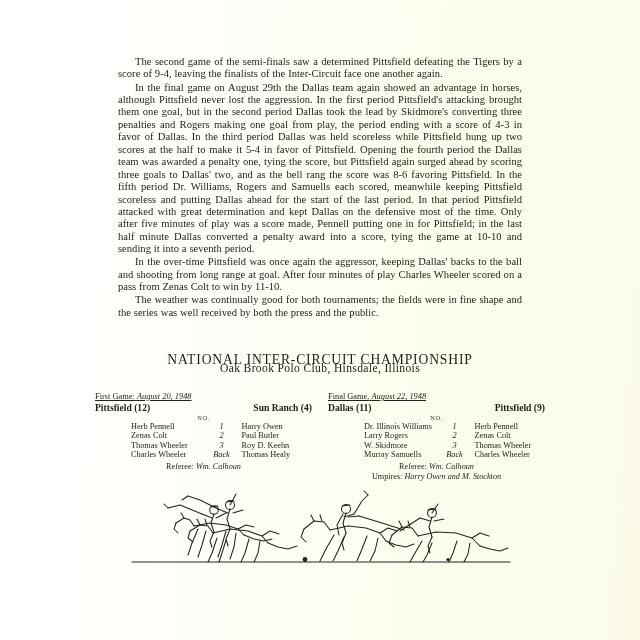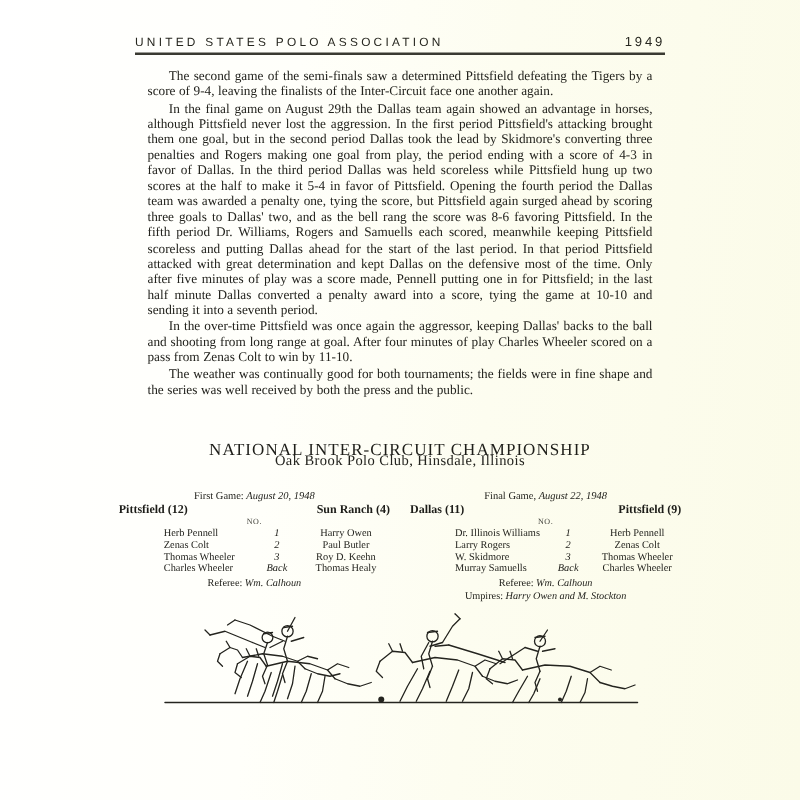--- a/index.html
+++ b/index.html
@@ -93,25 +93,25 @@
     left: 95px;
     top: 392px;
     width: 450px;
     display: flex;
     gap: 16px;
   }
   .lineup {
     width: 217px;
   }
   .game-label {
-    text-align: center;
     font-size: 8.4px;
     color: #23231e;
     margin-bottom: 1px;
     white-space: nowrap;
+    text-decoration: underline;
   }
   .game-label i {
     font-style: italic;
   }
   .team-row {
     display: flex;
     justify-content: space-between;
     font-size: 9.6px;
     font-weight: bold;
     color: #1d1d19;
@@ -128,21 +128,21 @@
   .player-row {
     display: flex;
     align-items: baseline;
     font-size: 8.3px;
     line-height: 9.6px;
     color: #23231e;
     padding-left: 36px;
   }
   .pl-left  { flex: 1 1 0; text-align: left; }
   .pl-no    { width: 40px; text-align: center; font-style: italic; }
-  .pl-right { flex: 1 1 0; text-align: center; }
+  .pl-right { flex: 1 1 0; text-align: left; }
   .officials {
     margin-top: 2.5px;
     text-align: center;
     font-size: 8.2px;
     line-height: 9.8px;
     color: #23231e;
   }
   .officials i { font-style: italic; }
   
   .illus {
@@ -163,27 +163,20 @@
     font-size: 9.4px;
     color: #2a2a24;
     letter-spacing: 0.6px;
   }
 </style>
 </head>
 <body>
 
 <div class="page">
 
-  <div class="runhead">
-    <div class="runhead-row">
-      <span class="runhead-title">UNITED STATES POLO ASSOCIATION</span>
-      <span class="runhead-year">1949</span>
-    </div>
-    <div class="runhead-rule"></div>
-  </div>
 
   <div class="body-copy">
     <p>The second game of the semi-finals saw a determined Pittsfield defeating the Tigers by a score of 9-4, leaving the finalists of the Inter-Circuit face one another again.</p>
     <p>In the final game on August 29th the Dallas team again showed an advantage in horses, although Pittsfield never lost the aggression. In the first period Pittsfield's attacking brought them one goal, but in the second period Dallas took the lead by Skidmore's converting three penalties and Rogers making one goal from play, the period ending with a score of 4-3 in favor of Dallas. In the third period Dallas was held scoreless while Pittsfield hung up two scores at the half to make it 5-4 in favor of Pittsfield. Opening the fourth period the Dallas team was awarded a penalty one, tying the score, but Pittsfield again surged ahead by scoring three goals to Dallas' two, and as the bell rang the score was 8-6 favoring Pittsfield. In the fifth period Dr. Williams, Rogers and Samuells each scored, meanwhile keeping Pittsfield scoreless and putting Dallas ahead for the start of the last period. In that period Pittsfield attacked with great determination and kept Dallas on the defensive most of the time. Only after five minutes of play was a score made, Pennell putting one in for Pittsfield; in the last half minute Dallas converted a penalty award into a score, tying the game at 10-10 and sending it into a seventh period.</p>
     <p>In the over-time Pittsfield was once again the aggressor, keeping Dallas' backs to the ball and shooting from long range at goal. After four minutes of play Charles Wheeler scored on a pass from Zenas Colt to win by 11-10.</p>
     <p>The weather was continually good for both tournaments; the fields were in fine shape and the series was well received by both the press and the public.</p>
   </div>
 
   <div class="sec-head">NATIONAL INTER-CIRCUIT CHAMPIONSHIP</div>
   <div class="sec-sub">Oak Brook Polo Club, Hinsdale, Illinois</div>

